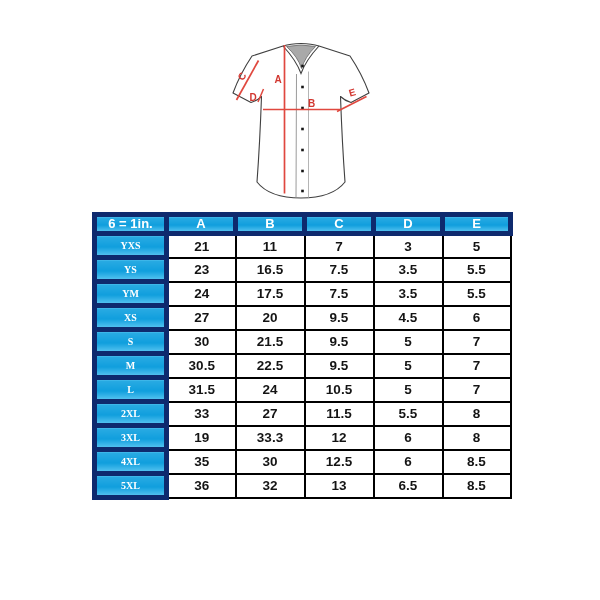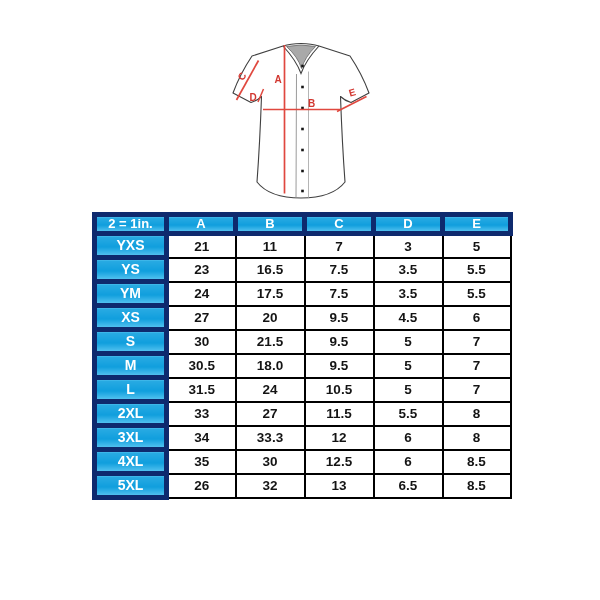--- a/index.html
+++ b/index.html
@@ -13,21 +13,21 @@
     position:absolute; left:92px; top:212px; width:416px;
     border-collapse:collapse; table-layout:fixed;
   }
   .size-chart th, .size-chart td { padding:0; text-align:center; vertical-align:middle; }
   .blue {
     border:5px solid #0e2a6e;
     background:linear-gradient(180deg,#2aabe3 0%,#109edd 55%,#54c3f0 100%);
     color:#ffffff; font-weight:bold;
   }
   th.blue { height:14px; font-size:13px; line-height:14px; }
-  td.size { height:19px; font-size:14px; line-height:15px; }
+  td.size { height:19px; font-size:10px; line-height:15px;font-family:Liberation Serif, serif; }
   td.val {
     height:19px; border:2px solid #000; background:#fff;
     color:#141414; font-size:13.5px; line-height:19px; font-weight:bold;
   }
 </style>
 </head>
 <body>
 
 <div class="stage">
 
@@ -86,21 +86,21 @@
     <colgroup>
       <col style="width:72px">
       <col style="width:69px">
         <col style="width:69px">
         <col style="width:69px">
       <col style="width:69px">
         <col style="width:68px">
     </colgroup>
     <thead>
       <tr>
-        <th class="blue">2 = 1in.</th>
+        <th class="blue">6 = 1in.</th>
         <th class="blue">A</th>
         <th class="blue">B</th>
         <th class="blue">C</th>
         <th class="blue">D</th>
         <th class="blue">E</th>
       </tr>
     </thead>
     <tbody>
       <tr>
         <td class="blue size">YXS</td>
@@ -138,21 +138,21 @@
         <td class="blue size">S</td>
         <td class="val">30</td>
         <td class="val">21.5</td>
         <td class="val">9.5</td>
         <td class="val">5</td>
         <td class="val">7</td>
       </tr>
       <tr>
         <td class="blue size">M</td>
         <td class="val">30.5</td>
-        <td class="val">18.0</td>
+        <td class="val">22.5</td>
         <td class="val">9.5</td>
         <td class="val">5</td>
         <td class="val">7</td>
       </tr>
       <tr>
         <td class="blue size">L</td>
         <td class="val">31.5</td>
         <td class="val">24</td>
         <td class="val">10.5</td>
         <td class="val">5</td>
@@ -161,37 +161,37 @@
       <tr>
         <td class="blue size">2XL</td>
         <td class="val">33</td>
         <td class="val">27</td>
         <td class="val">11.5</td>
         <td class="val">5.5</td>
         <td class="val">8</td>
       </tr>
       <tr>
         <td class="blue size">3XL</td>
-        <td class="val">34</td>
+        <td class="val">19</td>
         <td class="val">33.3</td>
         <td class="val">12</td>
         <td class="val">6</td>
         <td class="val">8</td>
       </tr>
       <tr>
         <td class="blue size">4XL</td>
         <td class="val">35</td>
         <td class="val">30</td>
         <td class="val">12.5</td>
         <td class="val">6</td>
         <td class="val">8.5</td>
       </tr>
       <tr>
         <td class="blue size">5XL</td>
-        <td class="val">26</td>
+        <td class="val">36</td>
         <td class="val">32</td>
         <td class="val">13</td>
         <td class="val">6.5</td>
         <td class="val">8.5</td>
       </tr>
     </tbody>
   </table>
 </div>
 
 </body></html>

